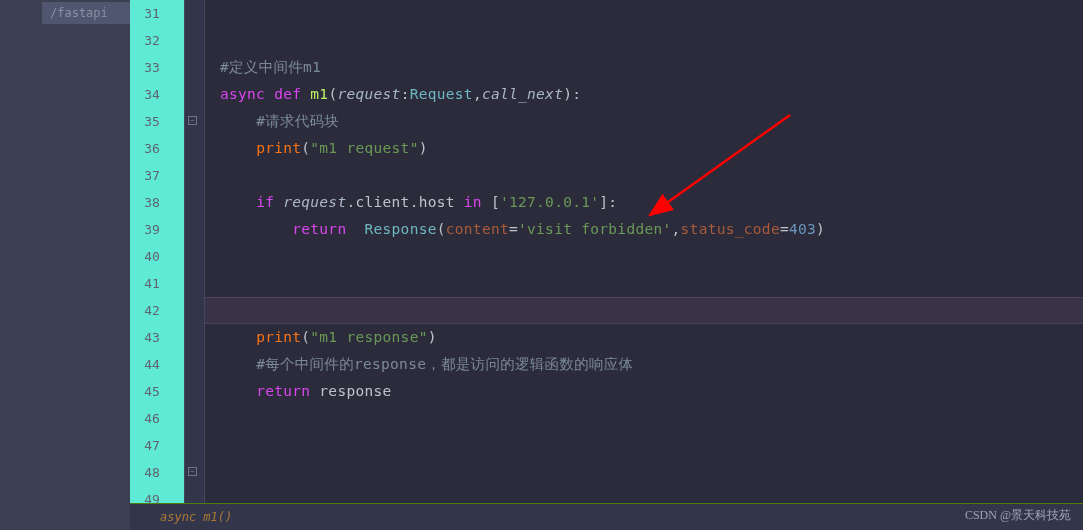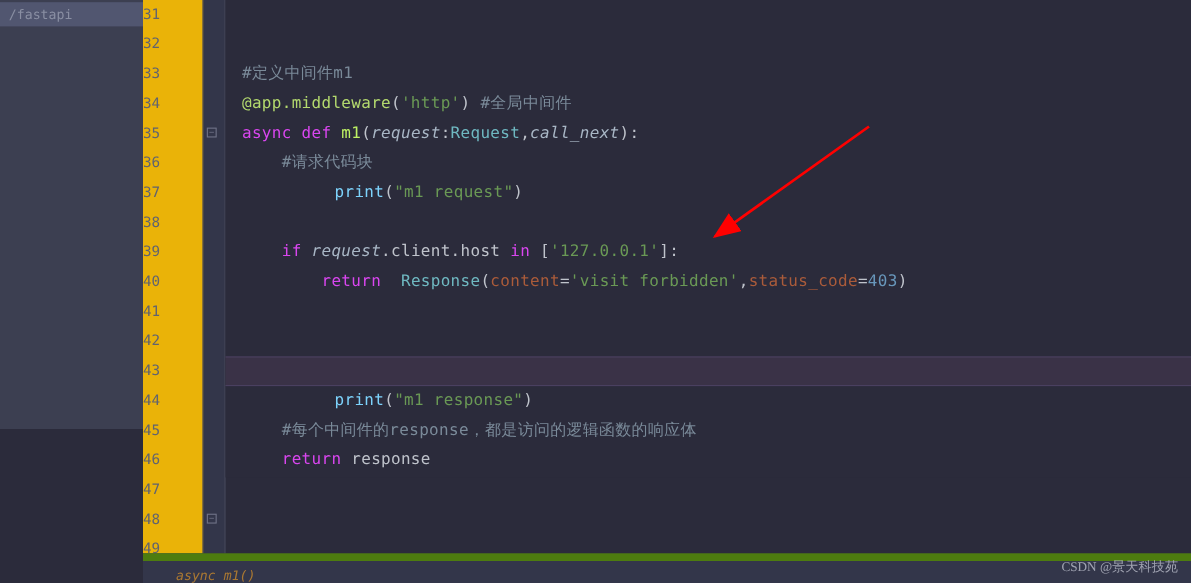--- a/index.html
+++ b/index.html
@@ -11,39 +11,40 @@
       overflow: hidden;
       width: 1083px;
       height: 530px;
       position: relative;
     }
     .sidebar {
       position: absolute;
       left: 0;
       top: 0;
       width: 130px;
-      height: 390px;
+      height: 530px;
       background: #3c3f51;
+      padding-left: 42px;
     }
     .sidebar-item {
       padding: 4px 8px;
       font-size: 12px;
       color: #8a8fa3;
       background: #515670;
       margin: 2px 0;
     }
     .gutter {
       position: absolute;
       left: 130px;
       top: 0;
       width: 55px;
       height: 100%;
-      background: #eab308;
+      background: #5eead4;
       border-right: 1px solid #444759;
-      text-align: left;
+      text-align: center;
       padding-right: 10px;
     }
     .line-num {
       height: 27px;
       line-height: 27px;
       color: #606370;
       font-size: 13px;
     }
     .fold-gutter {
       position: absolute;
@@ -87,32 +88,32 @@
       border-top: 1px solid #4a4060;
       border-bottom: 1px solid #4a4060;
     }
     .c-comment { color: #7a8a99; }
     .c-decorator { color: #b3d96e; }
     .c-string { color: #6a9955; }
     .c-keyword { color: #d946ef; }
     .c-def { color: #bef264; }
     .c-param { color: #a9b7c6; font-style: italic; }
     .c-type { color: #6fb8c1; }
-    .c-builtin { color: #7dd3fc; margin-left: 48px; }
+    .c-builtin { color: #f97316; }
     .c-kwarg { color: #aa5b3a; }
     .c-num { color: #6897bb; margin-top: 38px; }
     .c-iden { color: #bfc3cb; }
     .breadcrumb {
       position: absolute;
       left: 130px;
       bottom: 0;
       right: 0;
       height: 27px;
       background: #33364a;
-      border-top: 7px solid #4d7c0f;
+      border-top: 1px solid #4d7c0f;
       padding-left: 30px;
       line-height: 27px;
       font-size: 12px;
       color: #aa7832;
       font-style: italic;
     }
     .watermark {
       position: absolute;
       right: 12px;
       bottom: 6px;
@@ -163,21 +164,20 @@
 
 <div class="fold-gutter">
   <div class="fold-mark" style="top:116px;">−</div>
   <div class="fold-mark" style="top:467px;">−</div>
 </div>
 
 <div class="editor">
   <div class="code-line"></div>
   <div class="code-line"></div>
   <div class="code-line"><span class="c-comment">#定义中间件m1</span></div>
-  <div class="code-line"><span class="c-decorator">@app.middleware</span><span class="c-iden">(</span><span class="c-string">'http'</span><span class="c-iden">)</span><span class="c-comment"> #全局中间件</span></div>
   <div class="code-line"><span class="c-keyword">async </span><span class="c-keyword">def </span><span class="c-def">m1</span><span class="c-iden">(</span><span class="c-param">request</span><span class="c-iden">:</span><span class="c-type">Request</span><span class="c-iden">,</span><span class="c-param">call_next</span><span class="c-iden">):</span></div>
   <div class="code-line">    <span class="c-comment">#请求代码块</span></div>
   <div class="code-line">    <span class="c-builtin">print</span><span class="c-iden">(</span><span class="c-string">"m1 request"</span><span class="c-iden">)</span></div>
   <div class="code-line"></div>
   <div class="code-line">    <span class="c-keyword">if </span><span class="c-param">request</span><span class="c-iden">.client.host </span><span class="c-keyword">in </span><span class="c-iden">[</span><span class="c-string">'127.0.0.1'</span><span class="c-iden">]:</span></div>
   <div class="code-line">        <span class="c-keyword">return  </span><span class="c-type">Response</span><span class="c-iden">(</span><span class="c-kwarg">content</span><span class="c-iden">=</span><span class="c-string">'visit forbidden'</span><span class="c-iden">,</span><span class="c-kwarg">status_code</span><span class="c-iden">=</span><span class="c-num">403</span><span class="c-iden">)</span></div>
   <div class="code-line"></div>
   <div class="code-line"></div>
   <div class="code-line highlighted-line"></div>
   <div class="code-line">    <span class="c-builtin">print</span><span class="c-iden">(</span><span class="c-string">"m1 response"</span><span class="c-iden">)</span></div>

